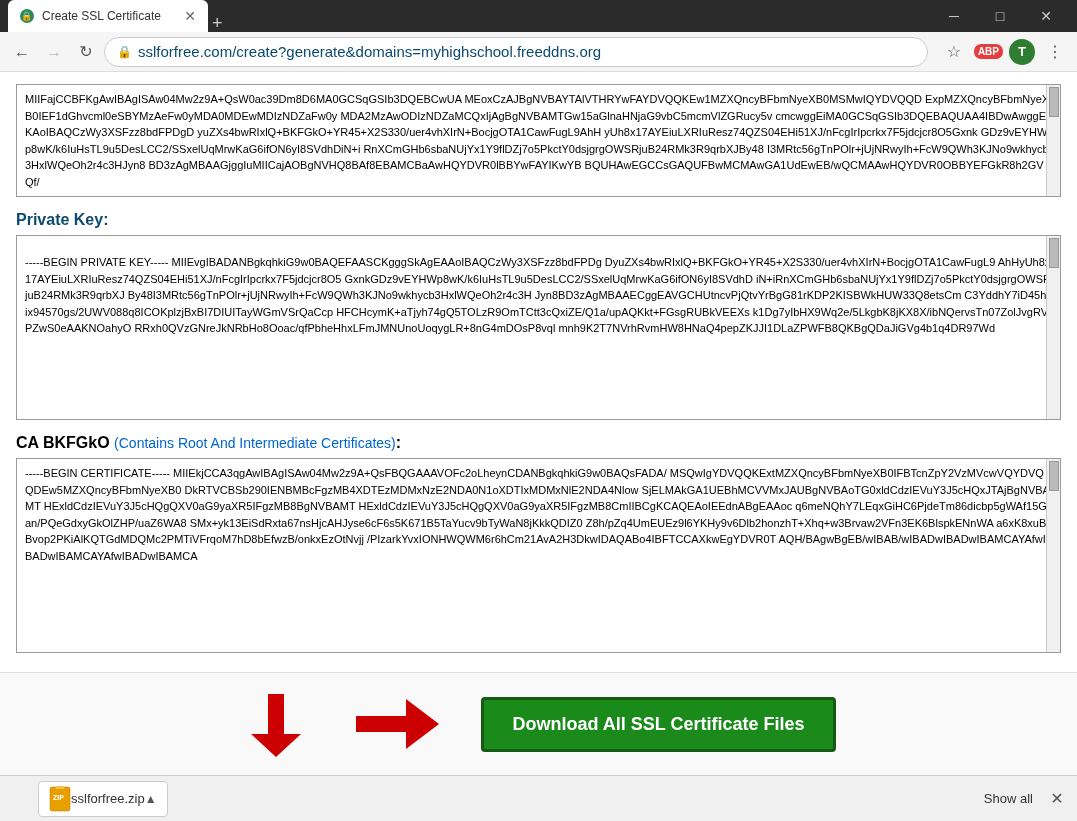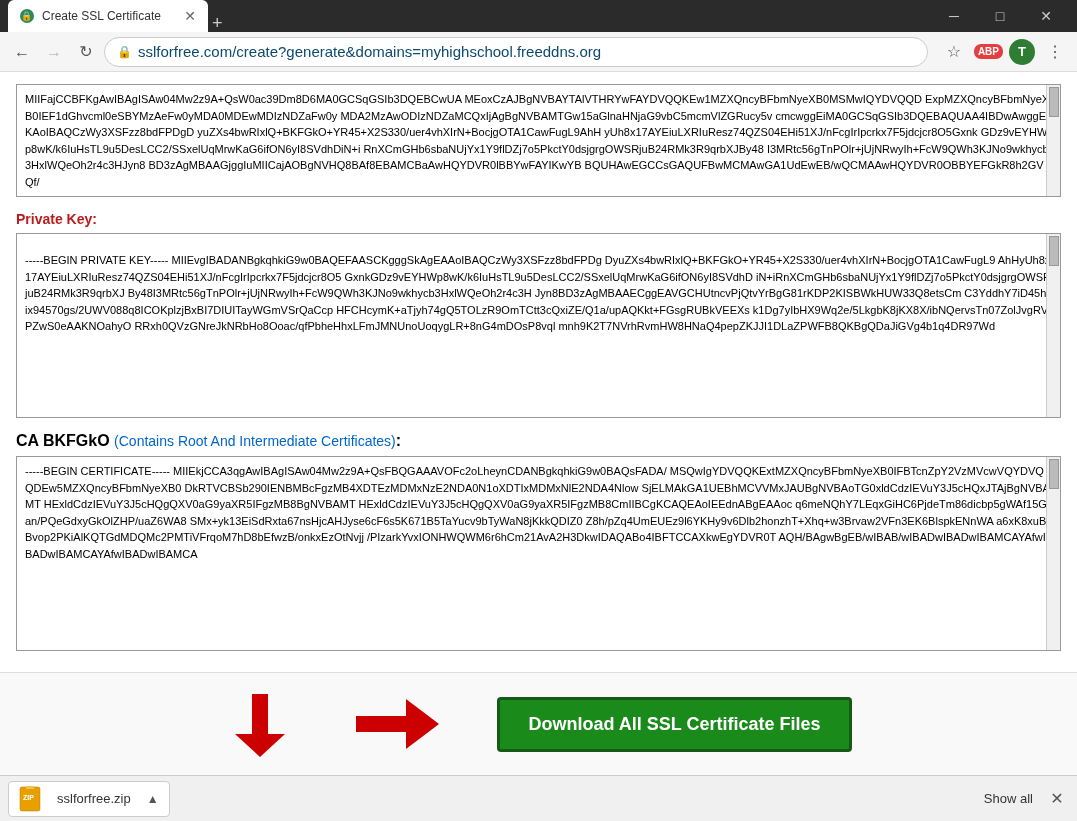--- a/index.html
+++ b/index.html
@@ -166,23 +166,23 @@
       padding: 12px 16px;
       position: relative;
     }
 
     
     .page-scroll::-webkit-scrollbar { width: 12px; }
     .page-scroll::-webkit-scrollbar-track { background: #f1f1f1; }
     .page-scroll::-webkit-scrollbar-thumb { background: #c1c1c1; border-radius: 2px; }
 
     .section-label {
-      font-size: 14px;
+      font-size: 16px;
       font-weight: bold;
-      color: #b91c1c;
+      color: #0c4a6e;
       margin-bottom: 6px;
     }
     .cert-box {
       width: 100%;
       border: 1px solid #999;
       background: #fff;
       margin-bottom: 14px;
       position: relative;
       overflow: hidden;
     }
@@ -228,21 +228,21 @@
       font-size: 14px;
     }
 
     
     .download-area {
       background: #f9f9f9;
       padding: 16px;
       display: flex;
       align-items: center;
       justify-content: center;
-      gap: 56px;
+      gap: 40px;
       border-top: 1px solid #ddd;
       flex-shrink: 0;
     }
     .download-btn {
       background: #1a8a1a;
       color: white;
       font-size: 18px;
       font-weight: bold;
       padding: 14px 28px;
       border: 3px solid #155a15;
@@ -257,26 +257,27 @@
       height: 46px;
       display: flex;
       align-items: center;
       padding: 0 8px;
       border-top: 1px solid #ccc;
       flex-shrink: 0;
     }
     .download-item {
       display: flex;
       align-items: center;
-      gap: 16px;
+      gap: 0;
       background: #fff;
       border: 1px solid #ccc;
       border-radius: 4px;
       padding: 4px 10px;
       height: 36px;
+      margin-left: 30px;
     }
     .download-filename {
       font-size: 13px;
       color: #333;
     }
     .download-chevron {
       font-size: 12px;
       color: #555;
       cursor: pointer;
     }

